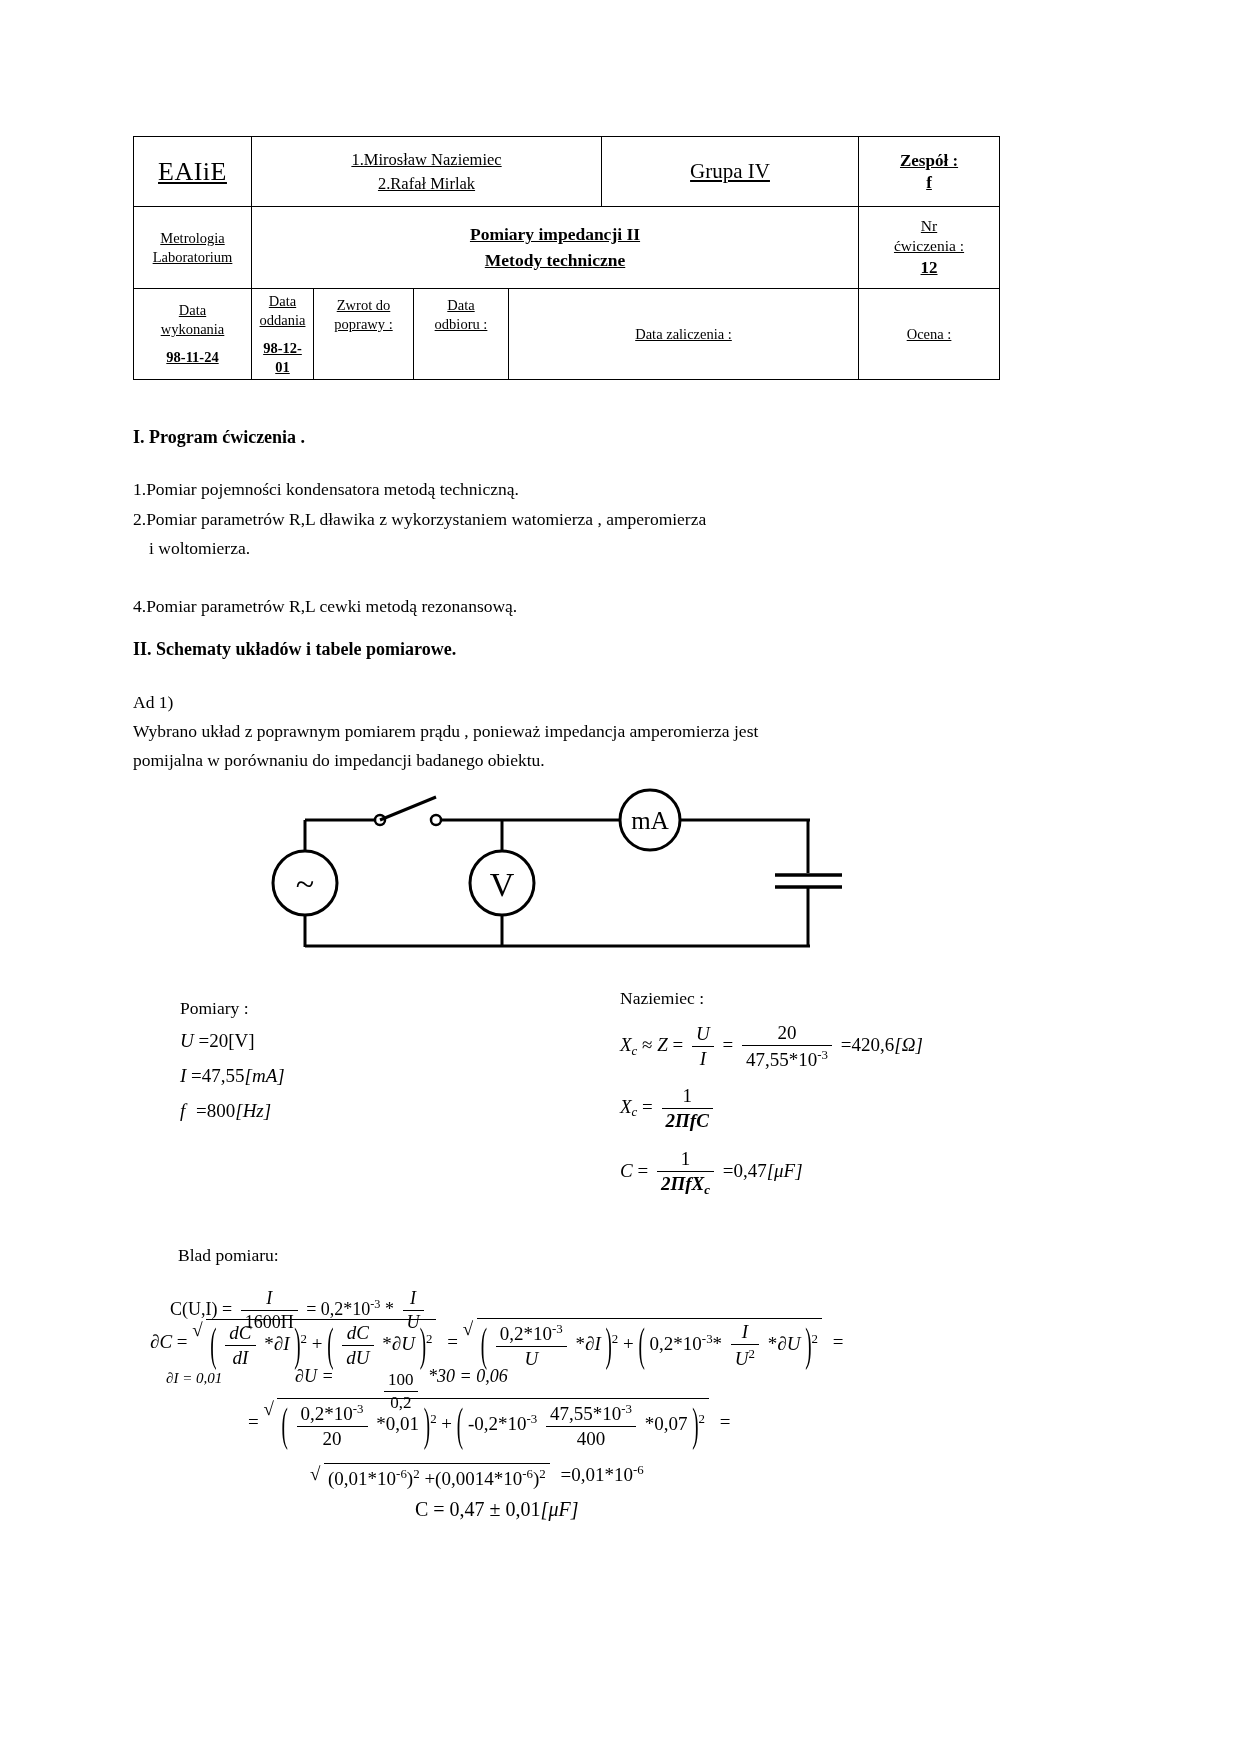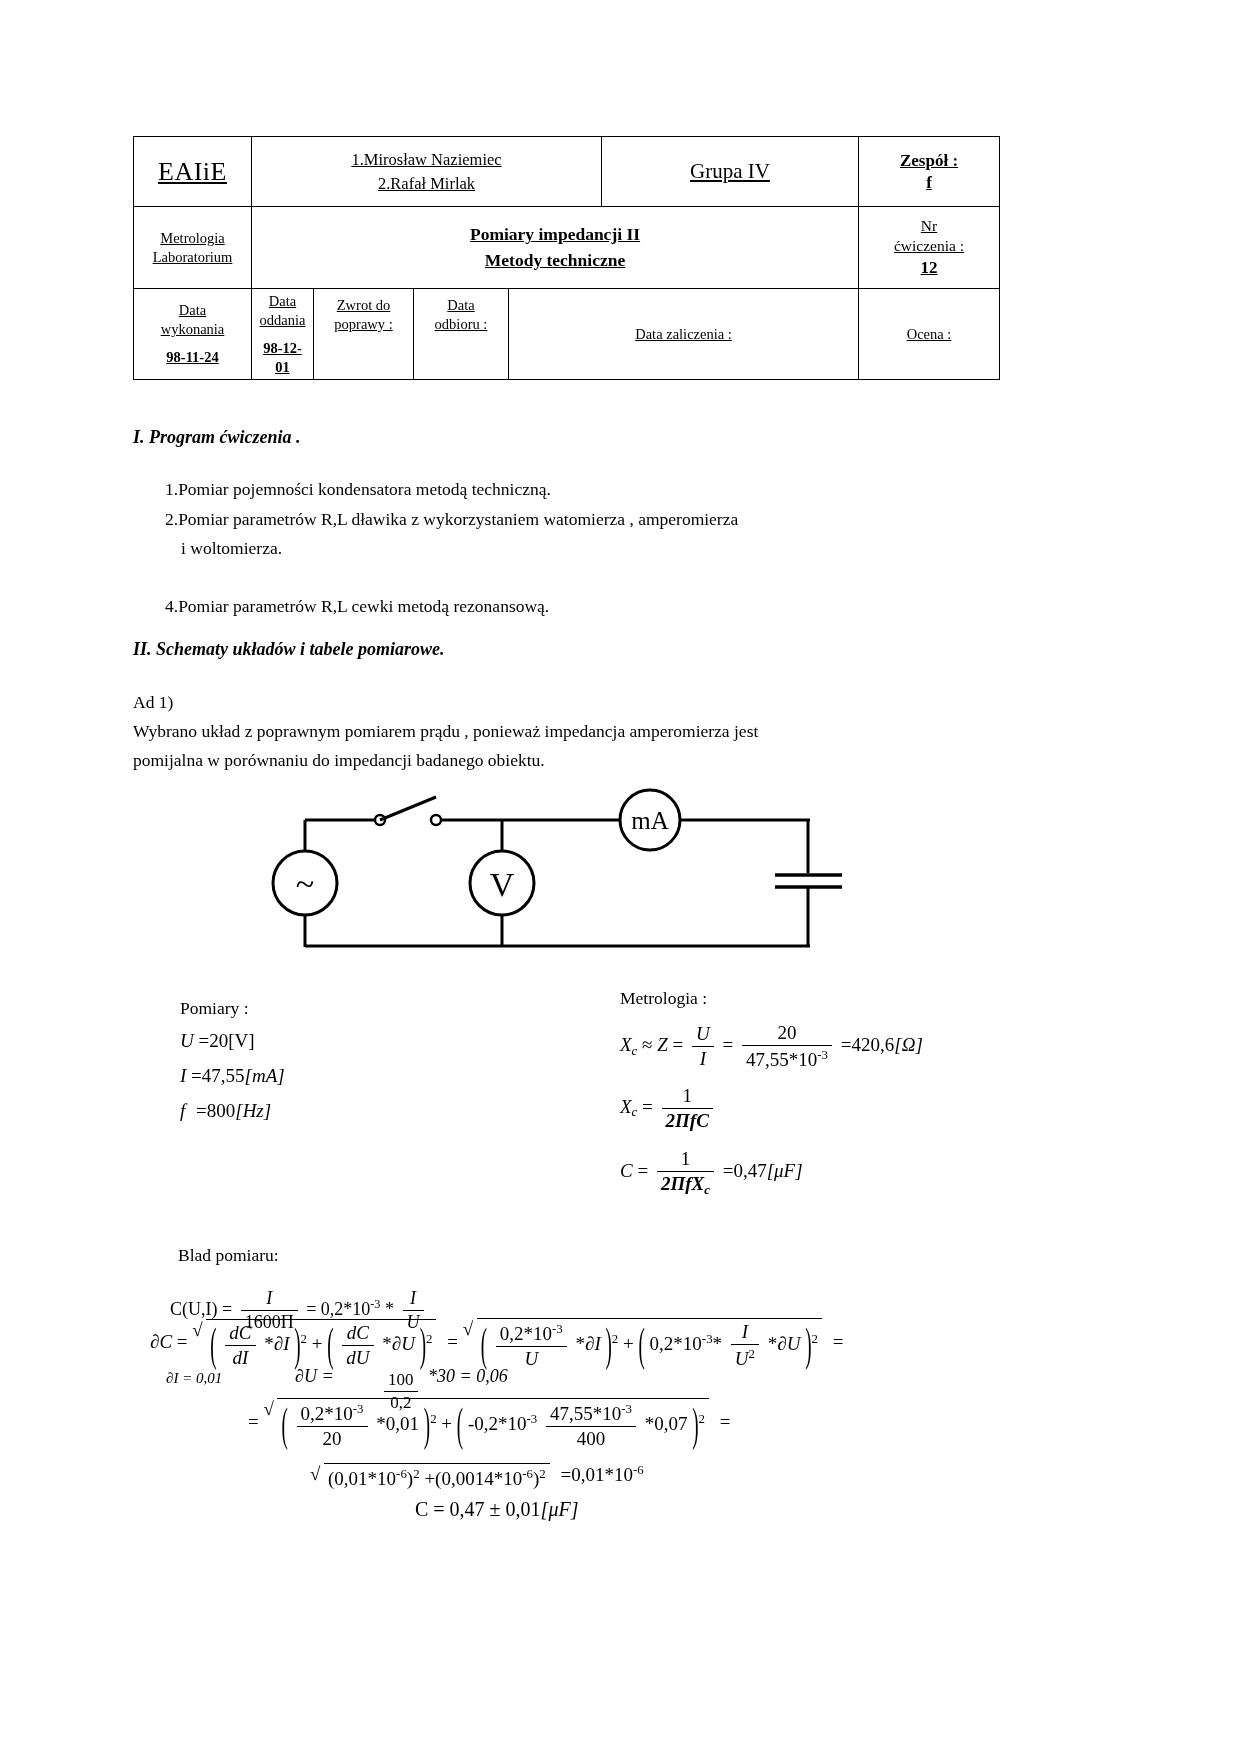--- a/index.html
+++ b/index.html
@@ -51,34 +51,32 @@
   .dateval{ font-size:14.5px; font-weight:bold; padding-top:9px;}
   .leftlab{ text-align:left; font-size:14.5px; padding-left:7px; vertical-align:top; padding-top:7px;}
 
   
   .sec-head{
     position:absolute;
     font-size:18px;
     font-weight:bold;
     font-family:"Liberation Serif", serif;
     white-space:nowrap;
-    font-style:italic;
   }
   .body-line{
     position:absolute;
     font-size:17.5px;
     font-family:"Liberation Serif", serif;
     white-space:nowrap;
   }
   .list-line{
     position:absolute;
     font-size:17.5px;
     font-family:"Liberation Serif", serif;
     white-space:nowrap;
-    margin-left:32px;
   }
 
   
   .circuit{ position:absolute; left:250px; top:775px; }
 
   
   .mathlabel{
     position:absolute;
     font-size:17.5px;
     font-family:"Liberation Serif", serif;
@@ -259,21 +257,21 @@
   <div class="mrow" style="left:180px; top:1065px;">
     <span class="mi">I</span>
     <span class="mn">=</span><span class="mn">47,55</span><span class="mi">[mA]</span>
   </div>
 
   <div class="mrow" style="left:180px; top:1100px;">
     <span class="mi">f</span>
     <span class="mn" style="margin-left:6px">=</span><span class="mn">800</span><span class="mi">[Hz]</span>
   </div>
 
-  <div class="mathlabel" style="left:620px; top:988px;">Metrologia :</div>
+  <div class="mathlabel" style="left:620px; top:988px;">Naziemiec :</div>
 
   <div class="mrow" style="left:620px; top:1022px;">
     <span class="mi">X</span><span class="sub">c</span>
     <span class="mn">≈</span>
     <span class="mi">Z</span>
     <span class="mn">=</span>
     <span class="frac">
       <span class="num mi">U</span>
       <span class="den mi">I</span>
     </span>

